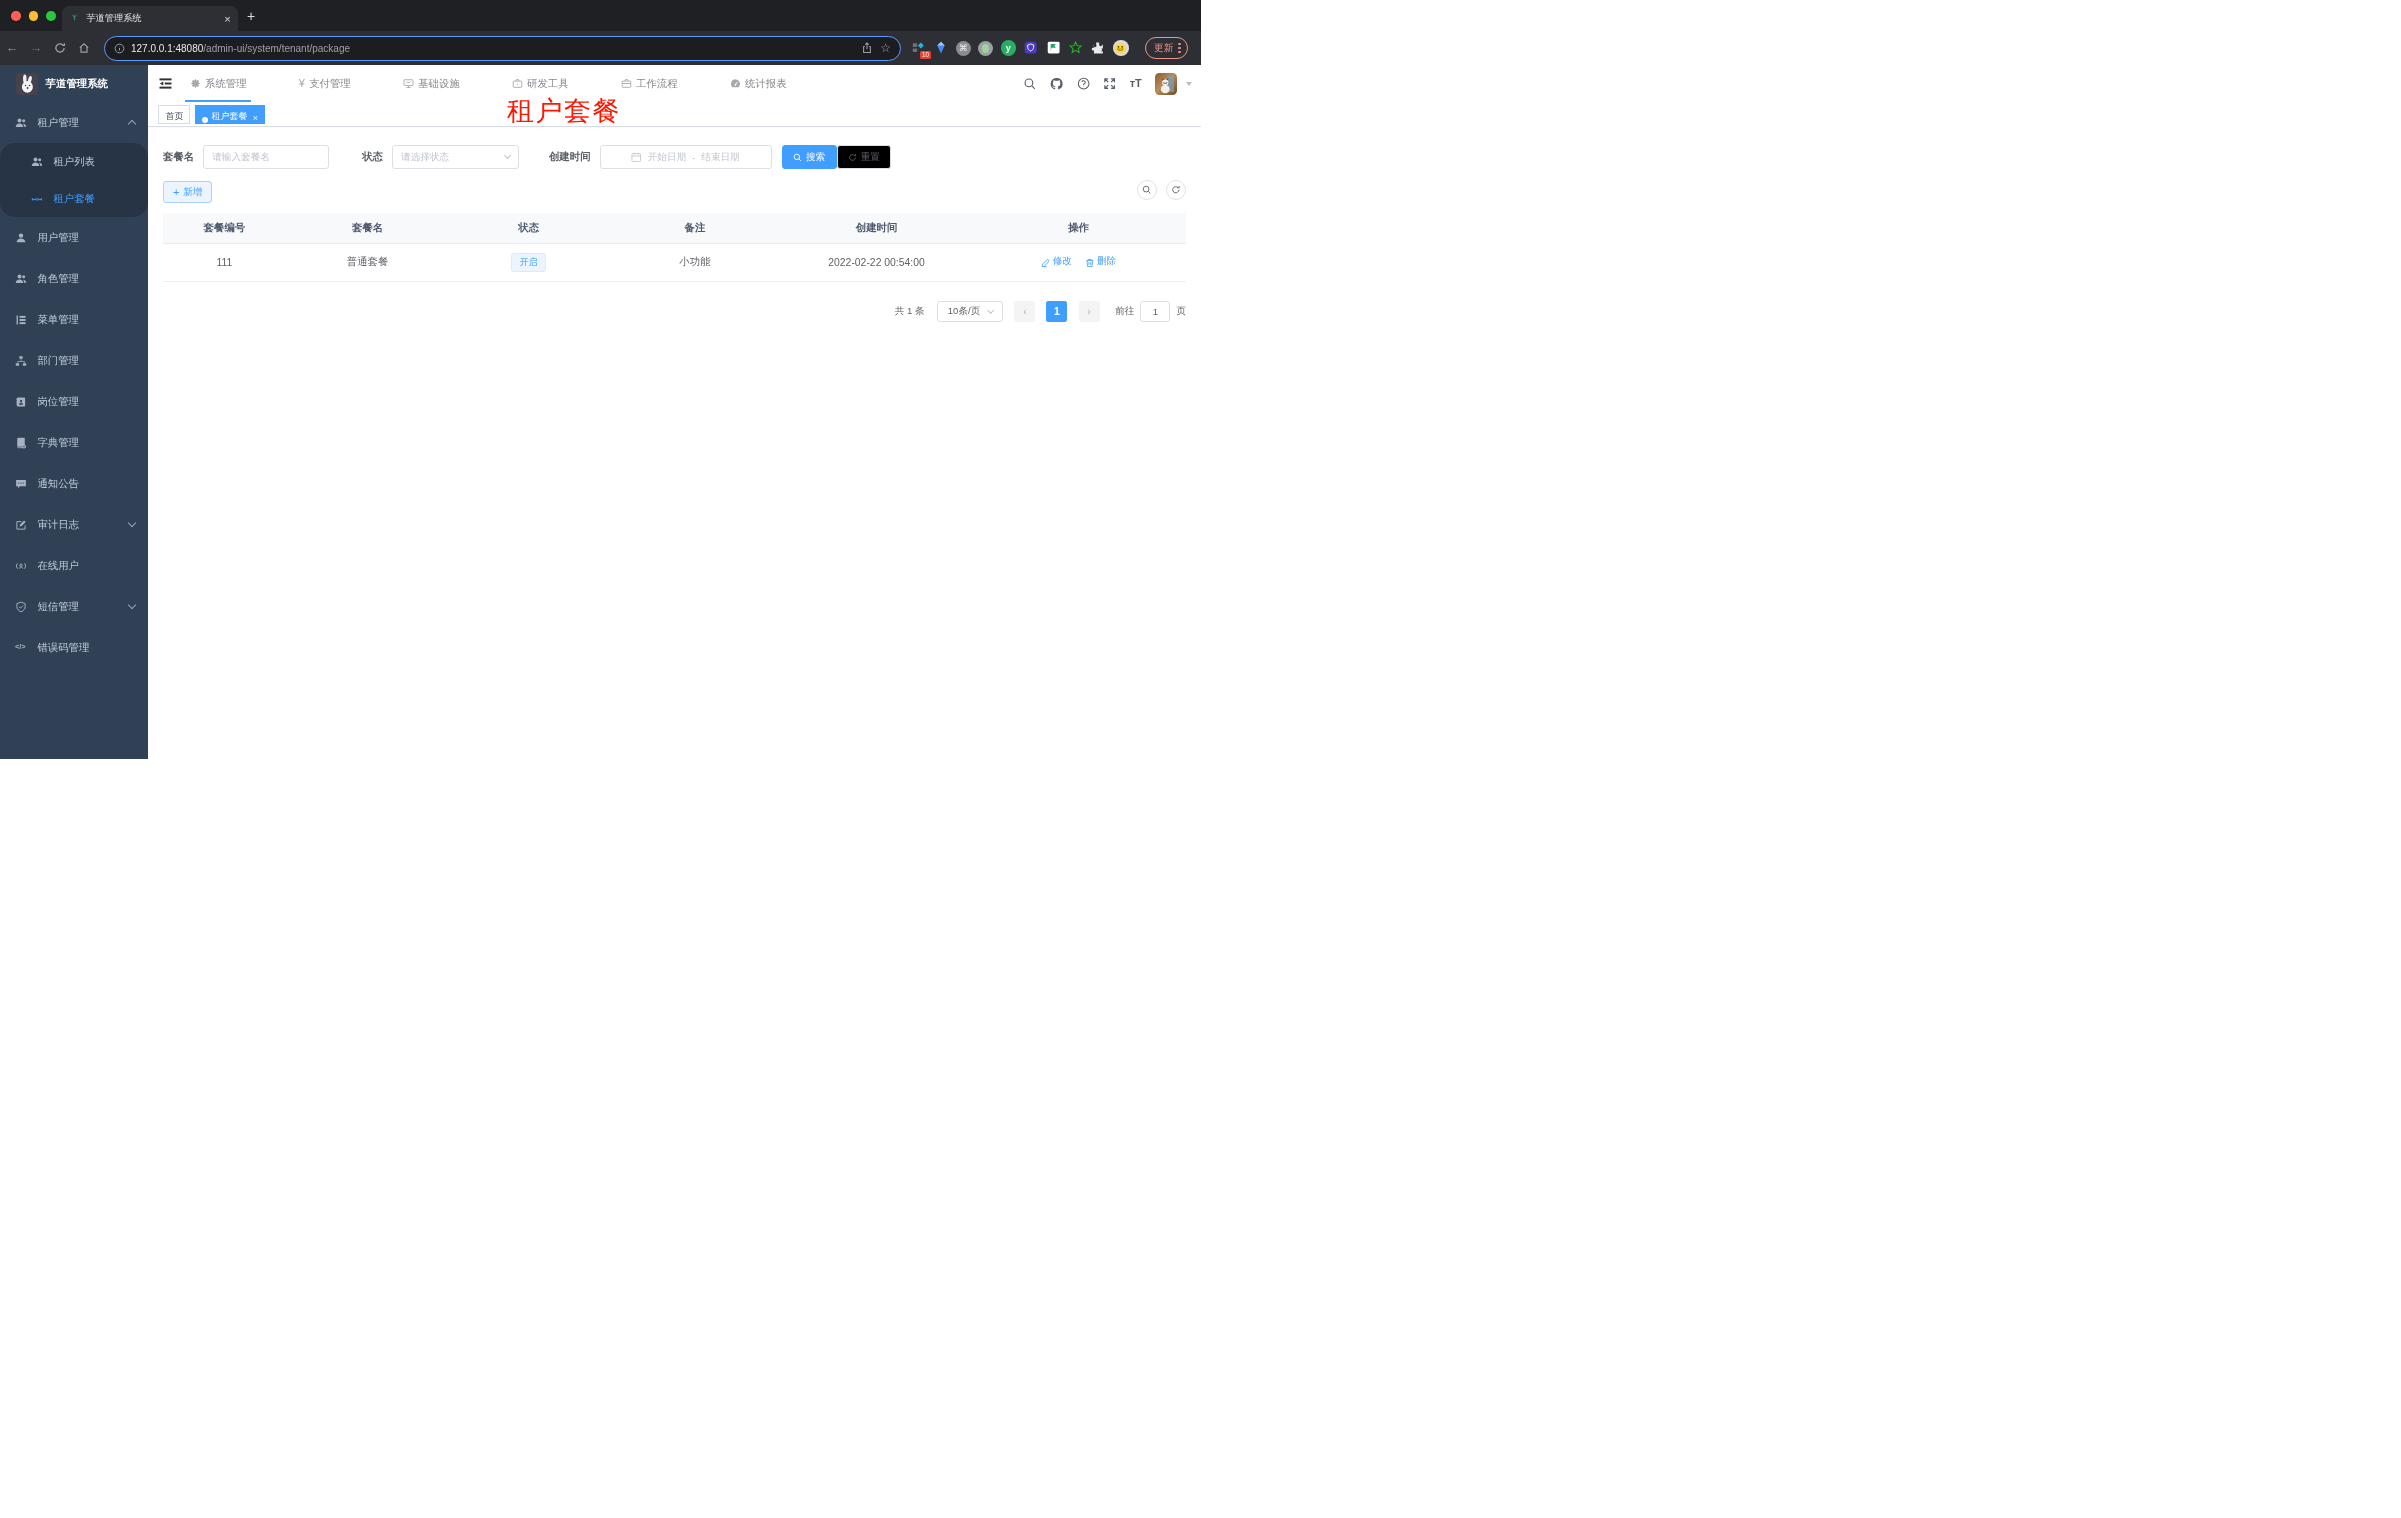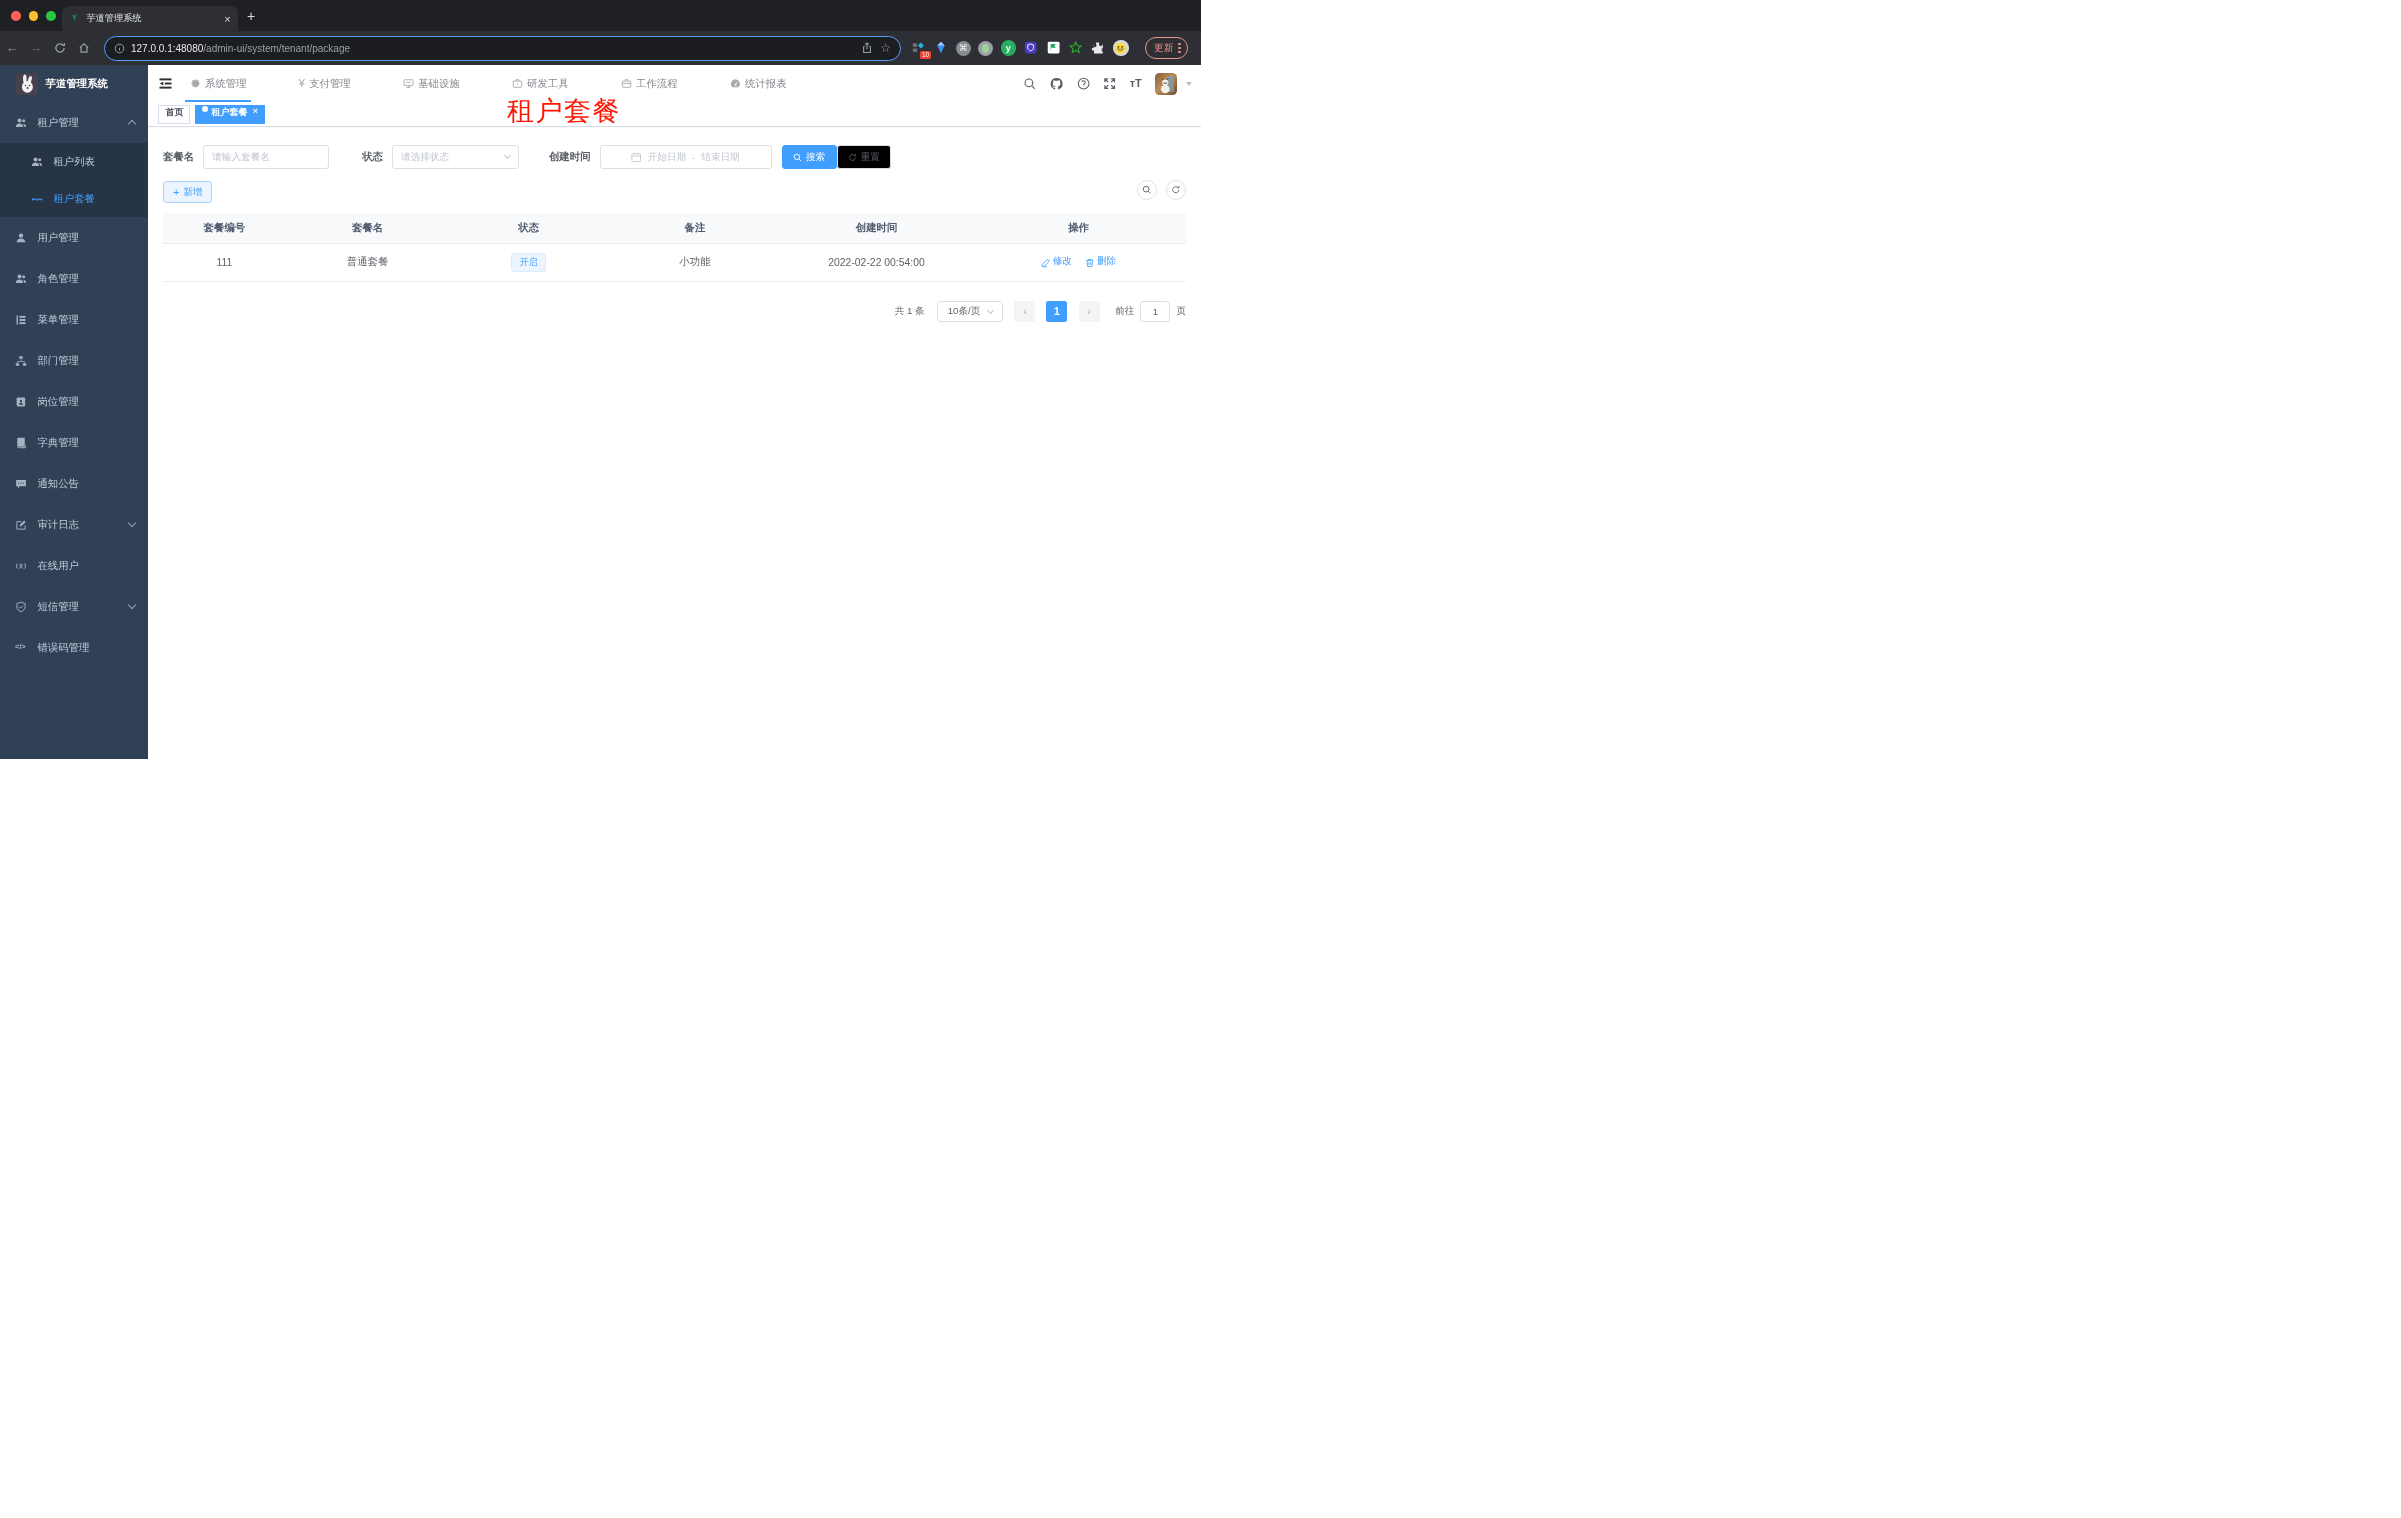--- a/index.html
+++ b/index.html
@@ -38,21 +38,21 @@
   .kebab i { width:2.2px; height:2.2px; border-radius:50%; background:#ee9286; }
 
   
   .sidebar { position:absolute; left:0; top:65px; width:148px; bottom:0; background:#304156; }
   .logo-row { height:37px; display:flex; align-items:center; padding-left:15.5px; gap:8.1px; }
   .logo-img { width:22px; height:22px; border-radius:3px; background:#3a3a44; position:relative; overflow:hidden; }
   .logo-title { color:#fff; font-size:10.4px; font-weight:bold; }
   .menu-item { position:relative; height:41px; display:flex; align-items:center; padding-left:15px; gap:10.4px;
     color:#bfcbd9; font-size:10.4px; }
   .menu-item .mi-icon { width:12px; height:12px; color:#a7b1c2; flex:0 0 12px; }
-  .submenu { background:#263445; }
+  .submenu { background:#263445;border-radius:15px; }
   .submenu .menu-item { height:37px; padding-left:31px; }
   .menu-item.active { color:#409eff; }
   .menu-item.active .mi-icon { color:#409eff; }
   .caret { position:absolute; right:13.3px; width:6px; height:6px; border-right:1.1px solid #97a4b5;
     border-bottom:1.1px solid #97a4b5; }
   .caret.up { transform:rotate(-135deg); top:19px; }
   .caret.down { transform:rotate(45deg); top:16.3px; }
 
   
   .main { position:absolute; left:148px; top:65px; right:0; bottom:0; background:#fff; }
@@ -64,22 +64,22 @@
   .nav-item.active::after { content:""; position:absolute; left:-1.5px; right:-1.5px; bottom:0; height:2.2px; background:#409eff; }
   .nav-right { position:absolute; right:9px; top:0; height:37px; display:flex; align-items:center; gap:13.3px; }
   .nr-icon { width:13.3px; height:13.3px; color:#5a5e66; }
   .avatar { width:22px; height:22px; border-radius:4.4px;
     background:linear-gradient(135deg,#8a5a34 0%,#b98d57 45%,#6e4a2a 100%); position:relative; overflow:hidden; }
   .caret-mini { width:0; height:0; border-left:3.7px solid transparent; border-right:3.7px solid transparent;
     border-top:4.4px solid #b9bdc4; margin-left:-4.4px; }
 
   .tagsbar { position:relative; height:25px; background:#fff; border-bottom:0.7px solid #d8dce5;
     box-shadow:0 0.7px 2.2px rgba(0,21,41,.04); display:flex; align-items:center; padding-left:10.4px; gap:4.4px; }
-  .tag-item { height:19px; display:flex; align-items:flex-start; padding:0 6px; border:0.7px solid #d8dce5;
-    background:#fff; color:#495060; font-size:9px; gap:3.7px;font-weight:bold; }
+  .tag-item { height:19px; display:flex; align-items:flex-end; padding:0 6px; border:0.7px solid #d8dce5;
+    background:#fff; color:#495060; font-size:9px; gap:3.7px; }
   .tag-item.active { background:#409eff; border-color:#409eff; color:#fff; }
   .tag-dot { width:6px; height:6px; border-radius:50%; background:#fff; }
   .tag-close { font-size:9px; color:#eaf4ff; margin-left:1.5px; }
 
   .overlay-title { position:absolute; left:359px; top:28px; font-size:27px; font-weight:500;
     color:#ff1500; letter-spacing:1.5px; z-index:5; }
 
   .content { position:relative; padding:15px 15px 0 15px; }
   .filter-row { display:flex; align-items:center; height:24px; margin-top:3px; }
   .f-label { font-size:10.4px; font-weight:bold; color:#5a5e66; margin-right:9px; }

